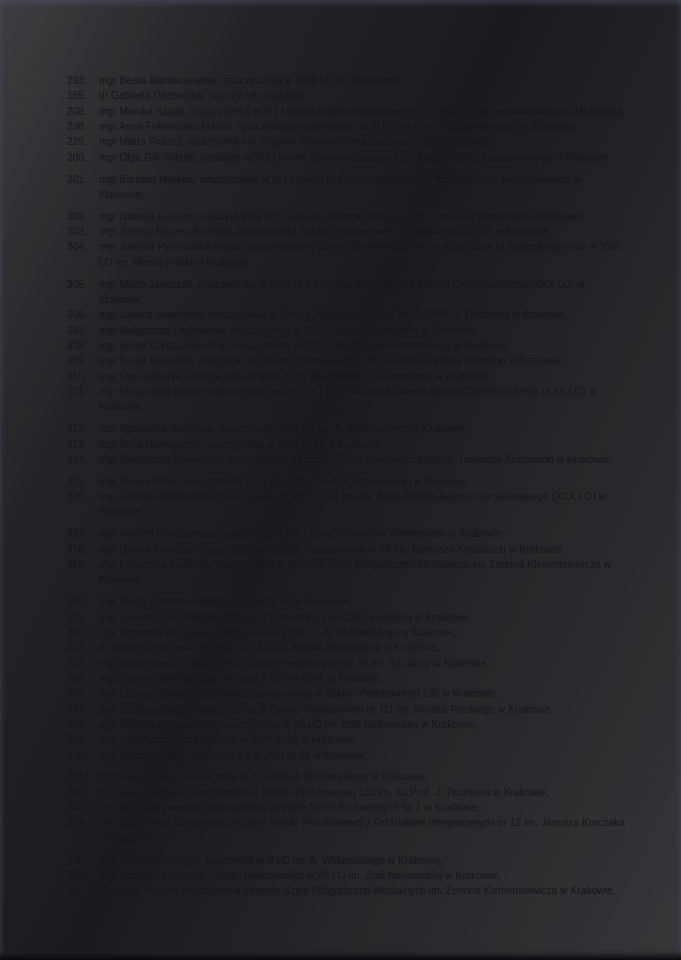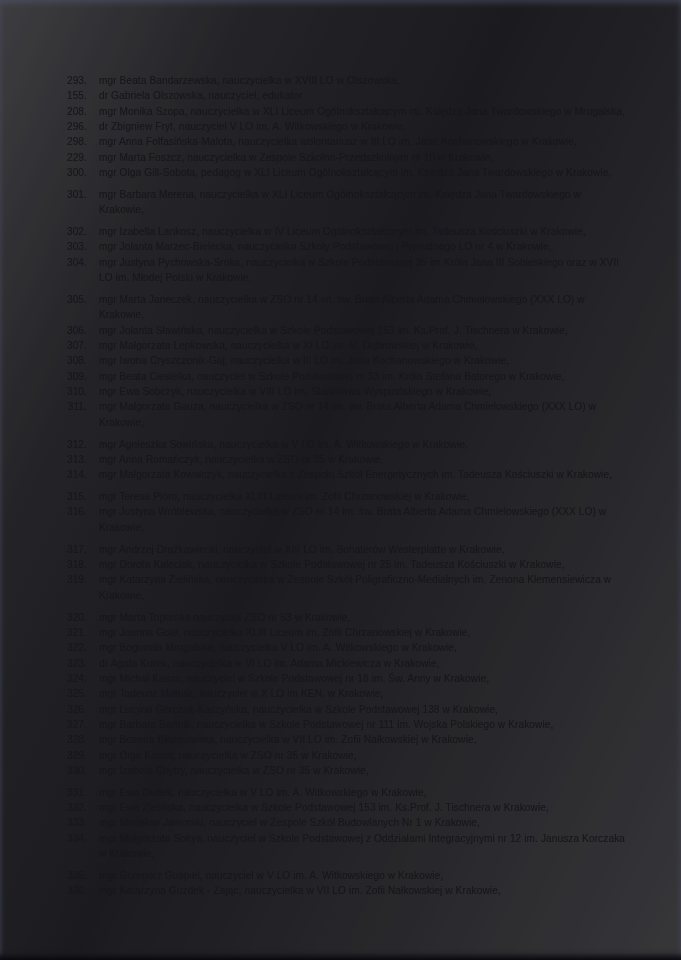--- a/index.html
+++ b/index.html
@@ -158,24 +158,20 @@
         </li>
         <li class="entry">
           <span class="entry-number">155.</span>
           <span class="entry-text">dr Gabriela Olszowska, nauczyciel, edukator</span>
         </li>
         <li class="entry">
           <span class="entry-number">208.</span>
           <span class="entry-text">mgr Monika Szopa, nauczycielka w XLI Liceum Ogólnokształcącym im. Księdza Jana Twardowskiego w Mrugalska,</span>
         </li>
         <li class="entry">
-          <span class="entry-number">296.</span>
-          <span class="entry-text">dr Zbigniew Fryt, nauczyciel V LO im. A. Witkowskiego w Krakowie,</span>
-        </li>
-        <li class="entry">
           <span class="entry-number">298.</span>
           <span class="entry-text">mgr Anna Folfasińska-Malota, nauczycielka wolontariusz w III LO im. Jana Kochanowskiego w Krakowie,</span>
         </li>
         <li class="entry">
           <span class="entry-number">229.</span>
           <span class="entry-text">mgr Marta Foszcz, nauczycielka w Zespole Szkolno-Przedszkolnym nr 10 w Krakowie,</span>
         </li>
         <li class="entry">
           <span class="entry-number">300.</span>
           <span class="entry-text">mgr Olga Gill-Sobota, pedagog w XLI Liceum Ogólnokształcącym im. Księdza Jana Twardowskiego w Krakowie,</span>
@@ -317,17 +313,21 @@
           <span class="entry-text">mgr Małgorzata Sołtys, nauczyciel w Szkole Podstawowej z Oddziałami Integracyjnymi nr 12 im. Janusza Korczaka w Krakowie,</span>
         </li>
         <li class="entry gap-before">
           <span class="entry-number">335.</span>
           <span class="entry-text">mgr Grzegorz Guśpiel, nauczyciel w V LO im. A. Witkowskiego w Krakowie,</span>
         </li>
         <li class="entry">
           <span class="entry-number">336.</span>
           <span class="entry-text">mgr Katarzyna Guzdek - Zając, nauczycielka w VII LO im. Zofii Nałkowskiej w Krakowie,</span>
         </li>
+        <li class="entry">
+          <span class="entry-number">337.</span>
+          <span class="entry-text">Wojciech Kubicki, nauczyciel w Zespole Szkół Poligraficzno-Medialnych im. Zenona Klemensiewicza w Krakowie,</span>
+        </li>
       </ol>
   </div>
 
   <div class="edge-bottom"></div>
 </div>
 
 </body></html>

